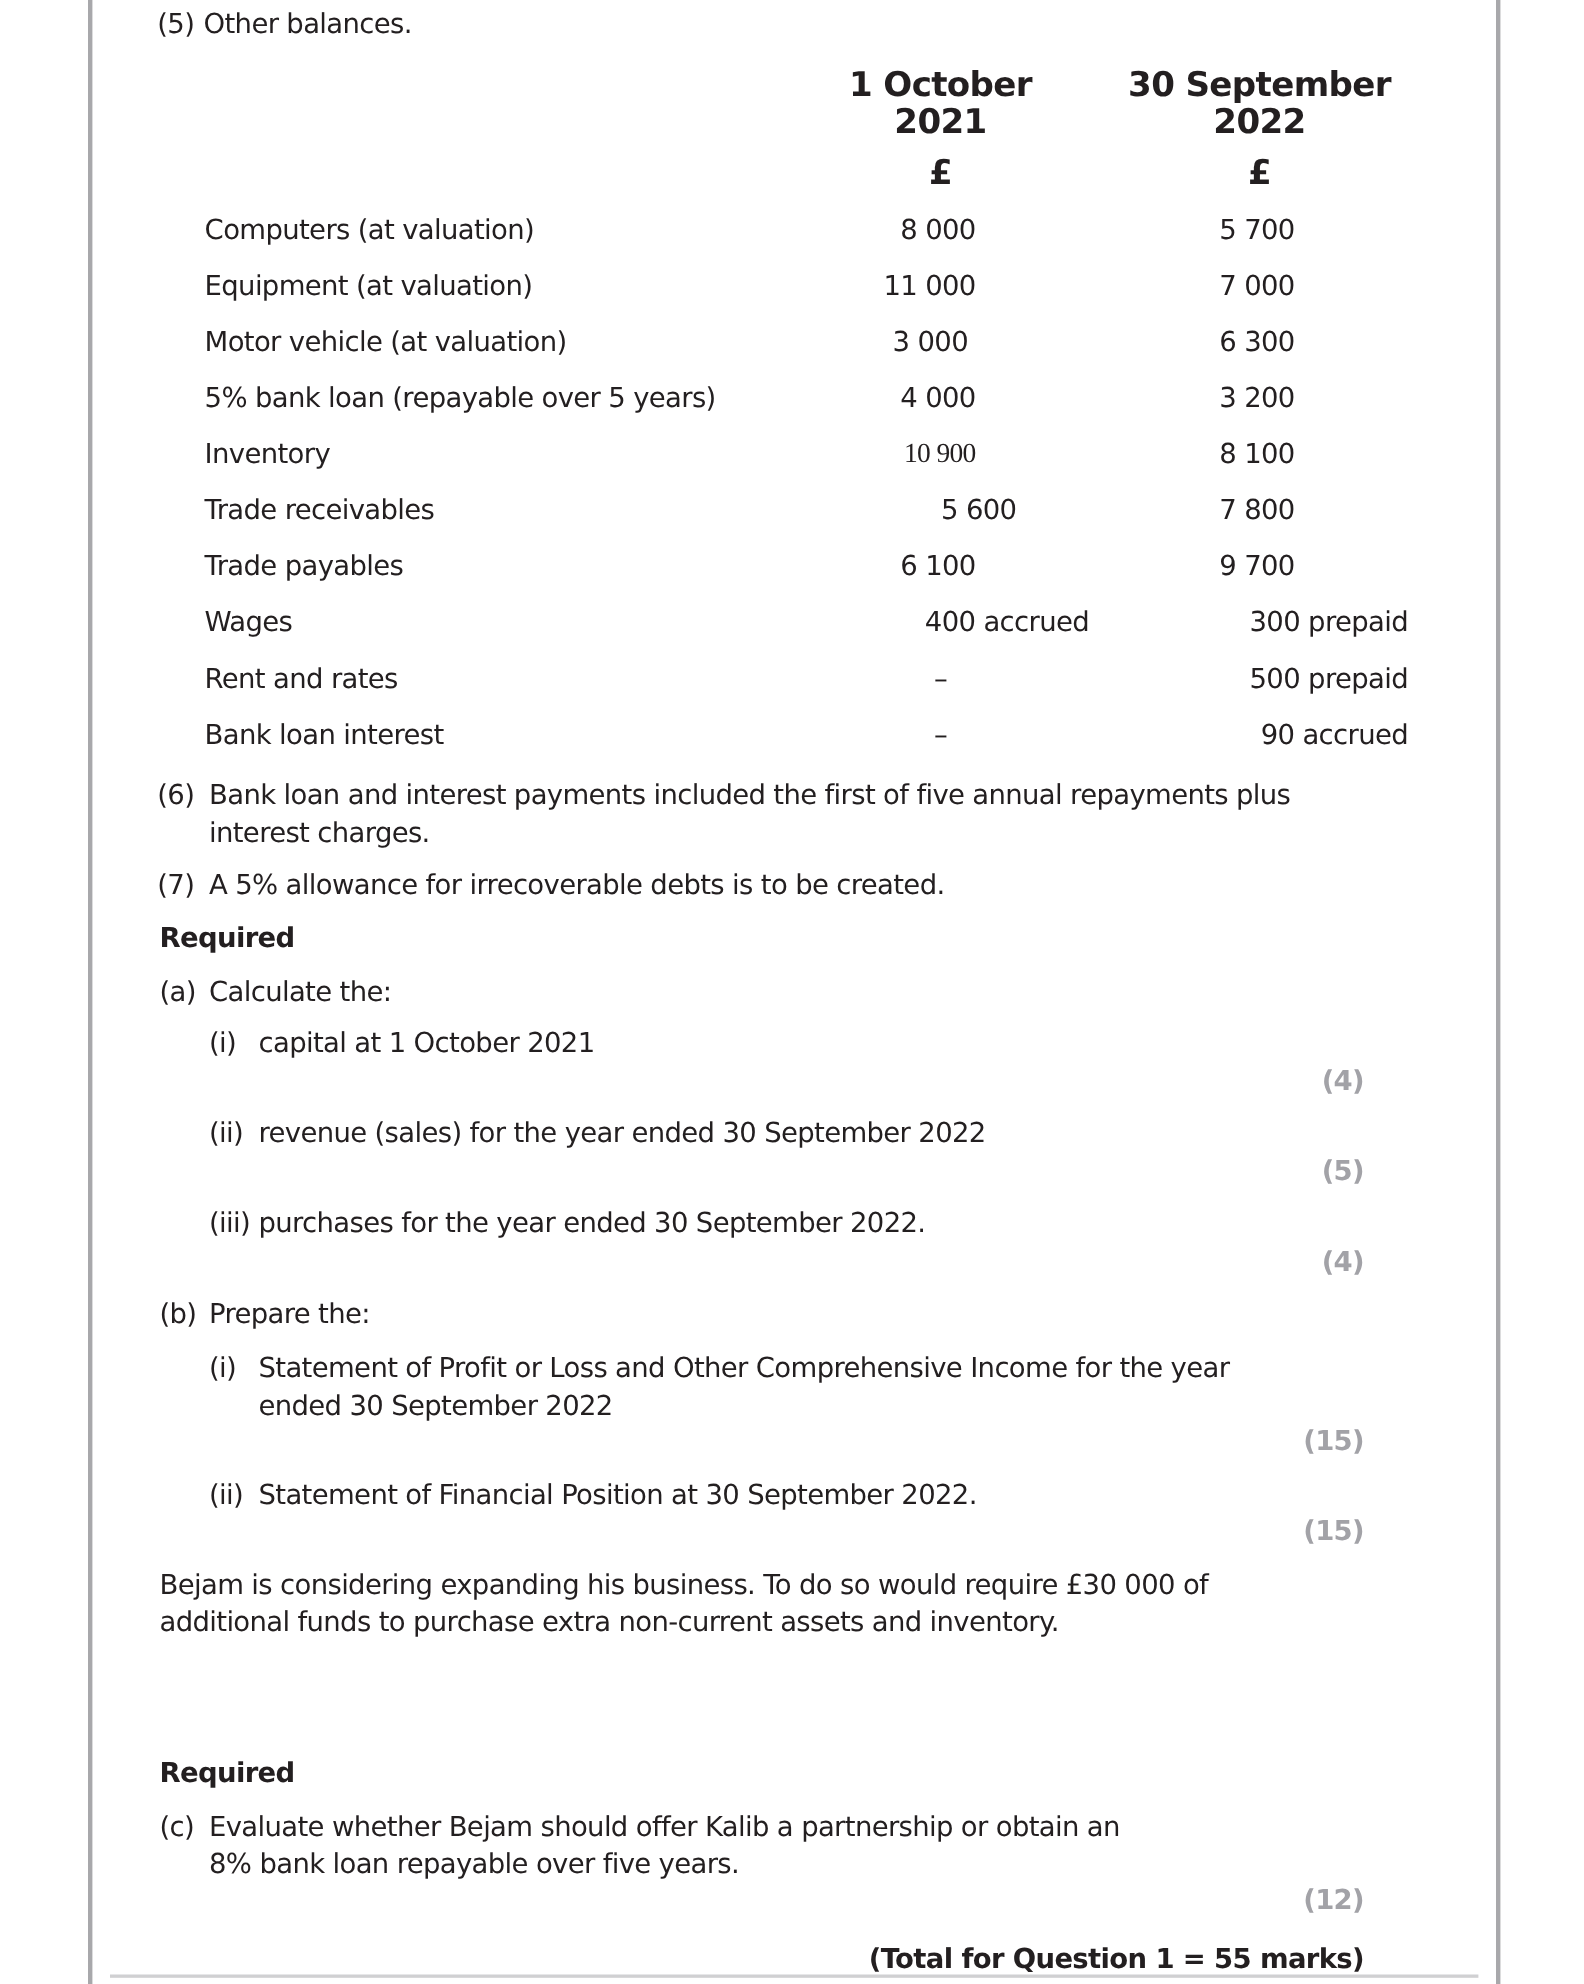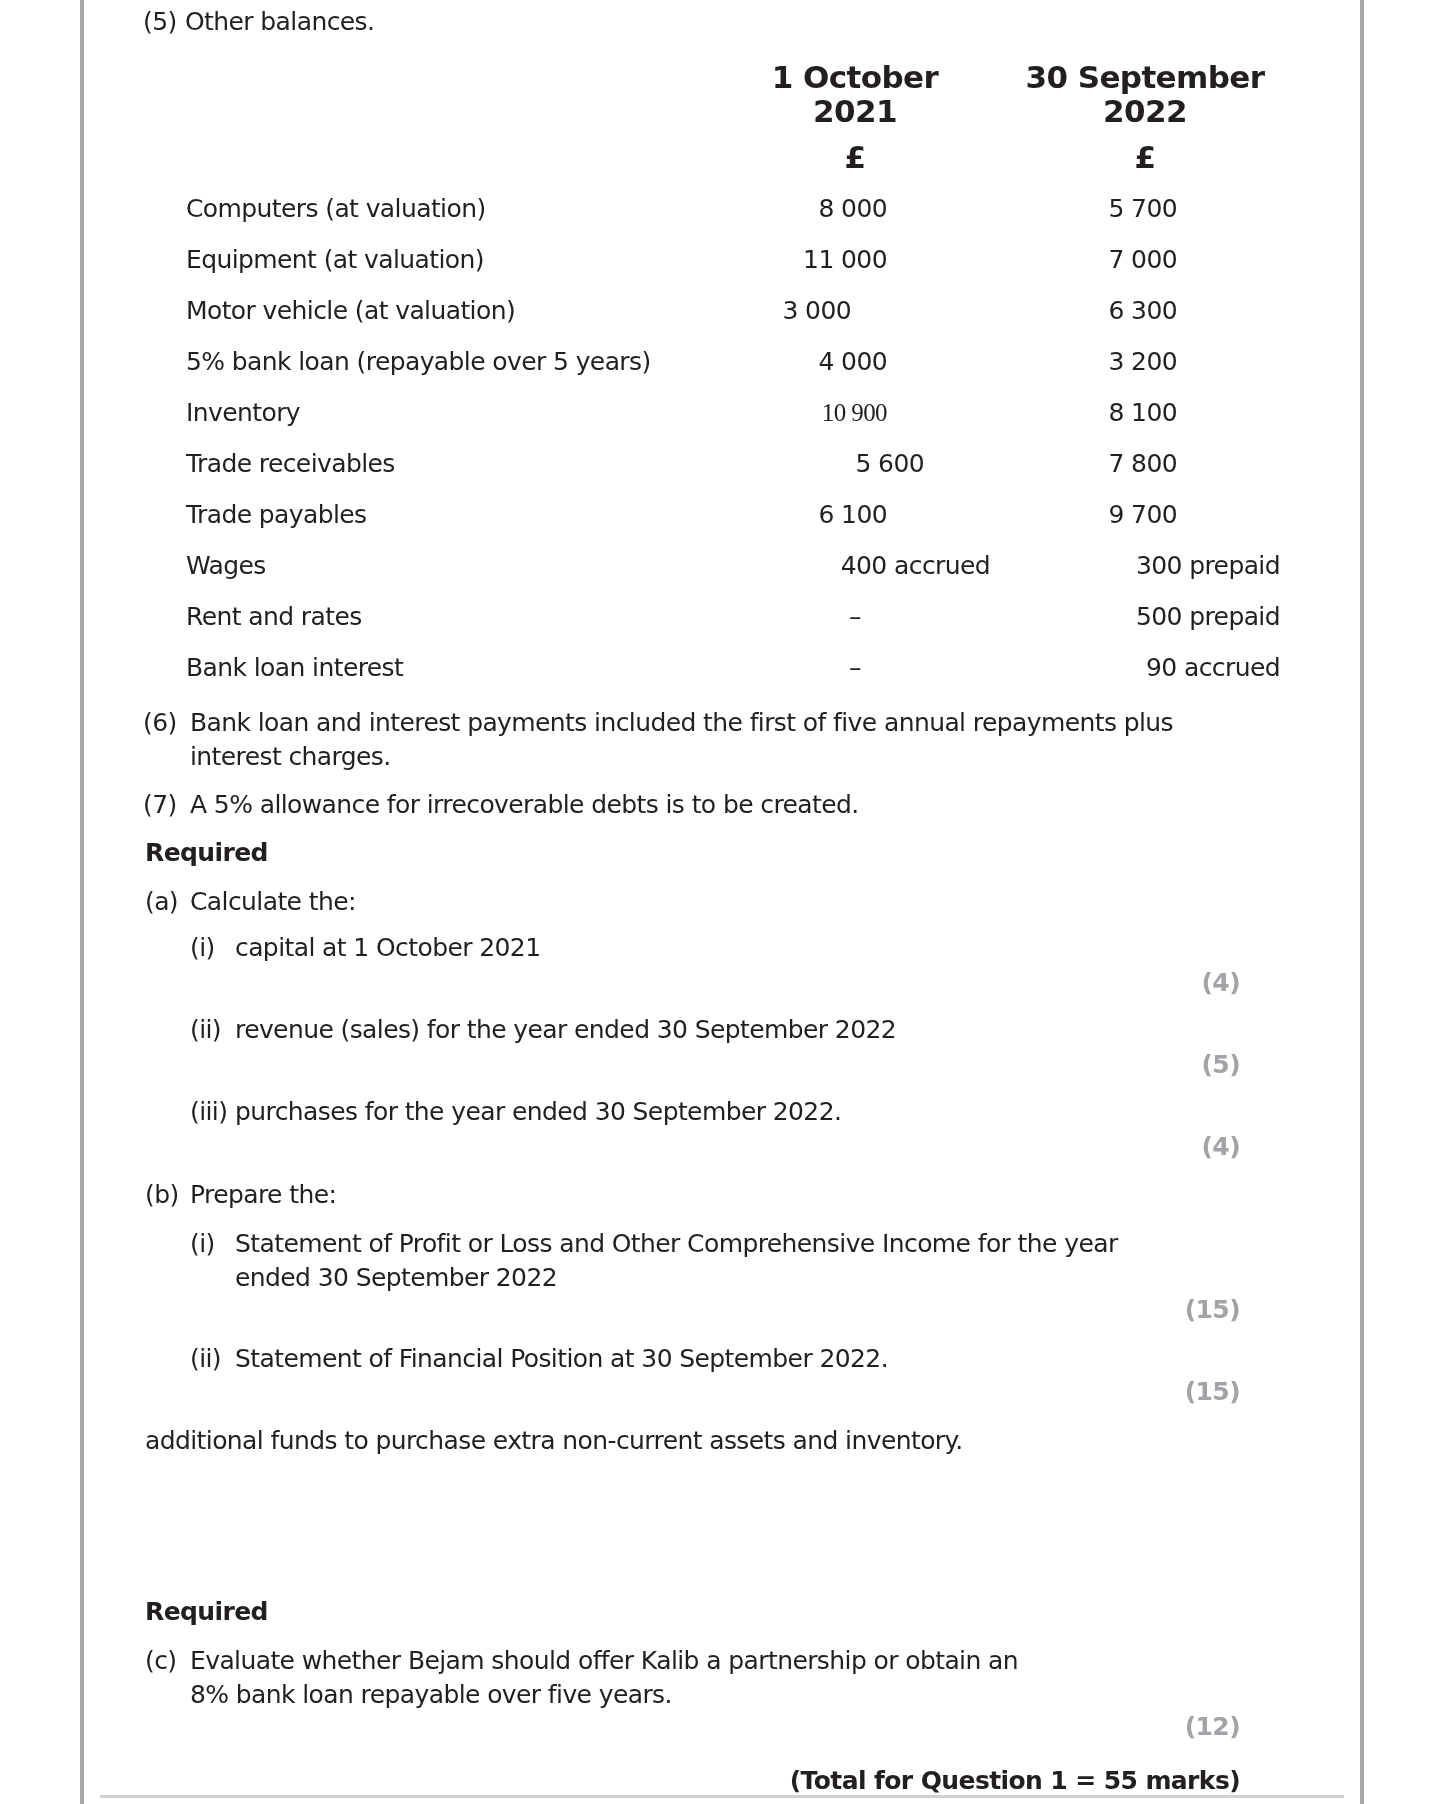--- a/index.html
+++ b/index.html
@@ -45,21 +45,21 @@
         <div class="num" style="left: 687px; width: 200px; top: 192px;">8 000</div>
         <div class="num" style="left: 977px; width: 200px; top: 192px;">5 700</div>
       </div>
       <div>
         <div class="t" style="left: 186px; top: 243px;">Equipment (at valuation)</div>
         <div class="num" style="left: 687px; width: 200px; top: 243px;">11 000</div>
         <div class="num" style="left: 977px; width: 200px; top: 243px;">7 000</div>
       </div>
       <div>
         <div class="t" style="left: 186px; top: 294px;">Motor vehicle (at valuation)</div>
-        <div class="num" style="left: 651px; width: 200px; top: 294px;">3 000</div>
+        <div class="num" style="left: 680px; width: 200px; top: 294px;">3 000</div>
         <div class="num" style="left: 977px; width: 200px; top: 294px;">6 300</div>
       </div>
       <div>
         <div class="t" style="left: 186px; top: 345px;">5% bank loan (repayable over 5 years)</div>
         <div class="num" style="left: 687px; width: 200px; top: 345px;">4 000</div>
         <div class="num" style="left: 977px; width: 200px; top: 345px;">3 200</div>
       </div>
       <div>
         <div class="t" style="left: 186px; top: 396px;">Inventory</div>
         <div class="num" style="left: 687px; width: 200px; top: 396px; font-family: Liberation Serif, serif;">10 900</div>
@@ -141,20 +141,21 @@
 </div>
 <div class="mark" style="left:1100px; width:140px; top:1293px;">(15)</div>
 
 <div class="t" style="left:190px; top:1342px;">
   <span>(ii)</span>
   <span style="position:absolute; left:45px;">Statement of Financial Position at 30 September 2022.</span>
 </div>
 <div class="mark" style="left:1100px; width:140px; top:1375px;">(15)</div>
 
 <div class="wrap" style="left:145px; top:1424px;">
+  <div style="white-space:nowrap;">Bejam is considering expanding his business. To do so would require £30 000 of</div>
   <div style="white-space:nowrap;">additional funds to purchase extra non-current assets and inventory.</div>
 </div>
 <div class="wrap" style="left:145px; top:1507px;">
 </div>
 
 <div class="t b" style="left:145px; top:1595px;">Required</div>
 
 <div class="wrap" style="left:145px; top:1644px;">
   <span>(c)</span>
   <span style="position:absolute; left:45px; top:0; white-space:nowrap;">Evaluate whether Bejam should offer Kalib a partnership or obtain an</span>

